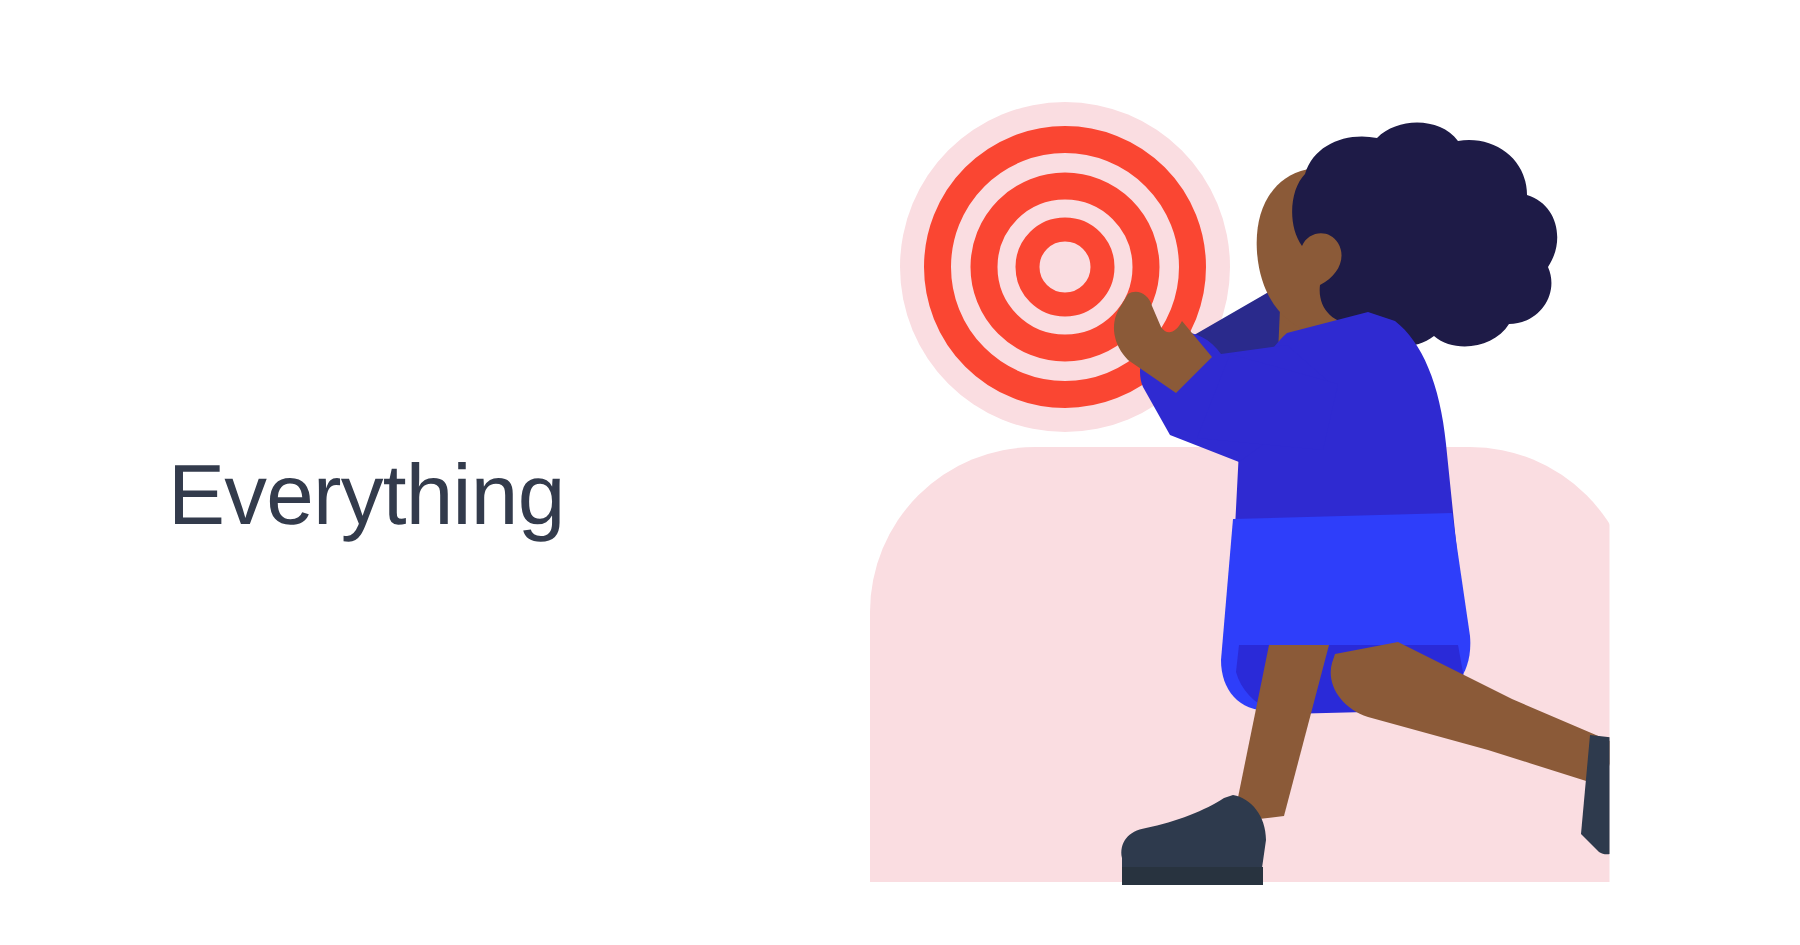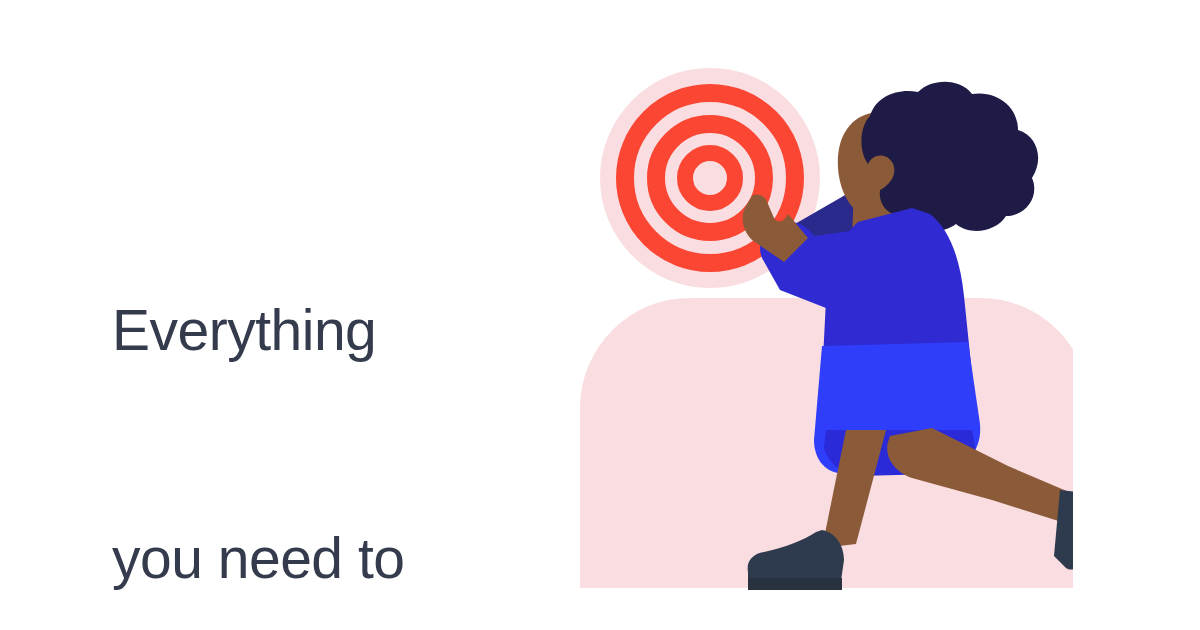--- a/index.html
+++ b/index.html
@@ -55,21 +55,20 @@
   }
 </style>
 </head>
 <body>
 
 <div class="canvas">
 
   <div class="headline-block">
     <h1 class="headline">
       <span class="headline-line">Everything</span>
-      <span class="headline-line">you need to</span>
       
       
     </h1>
   </div>
 
   <div class="illustration">
     <svg viewBox="0 0 660 630" xmlns="http://www.w3.org/2000/svg" aria-hidden="true">
 
       <path d="M40 588 L40 408 A110 110 0 0 1 150 298 L440 298 A110 110 0 0 1 550 408 L550 588 Z" fill="#fadde1"></path>
 

